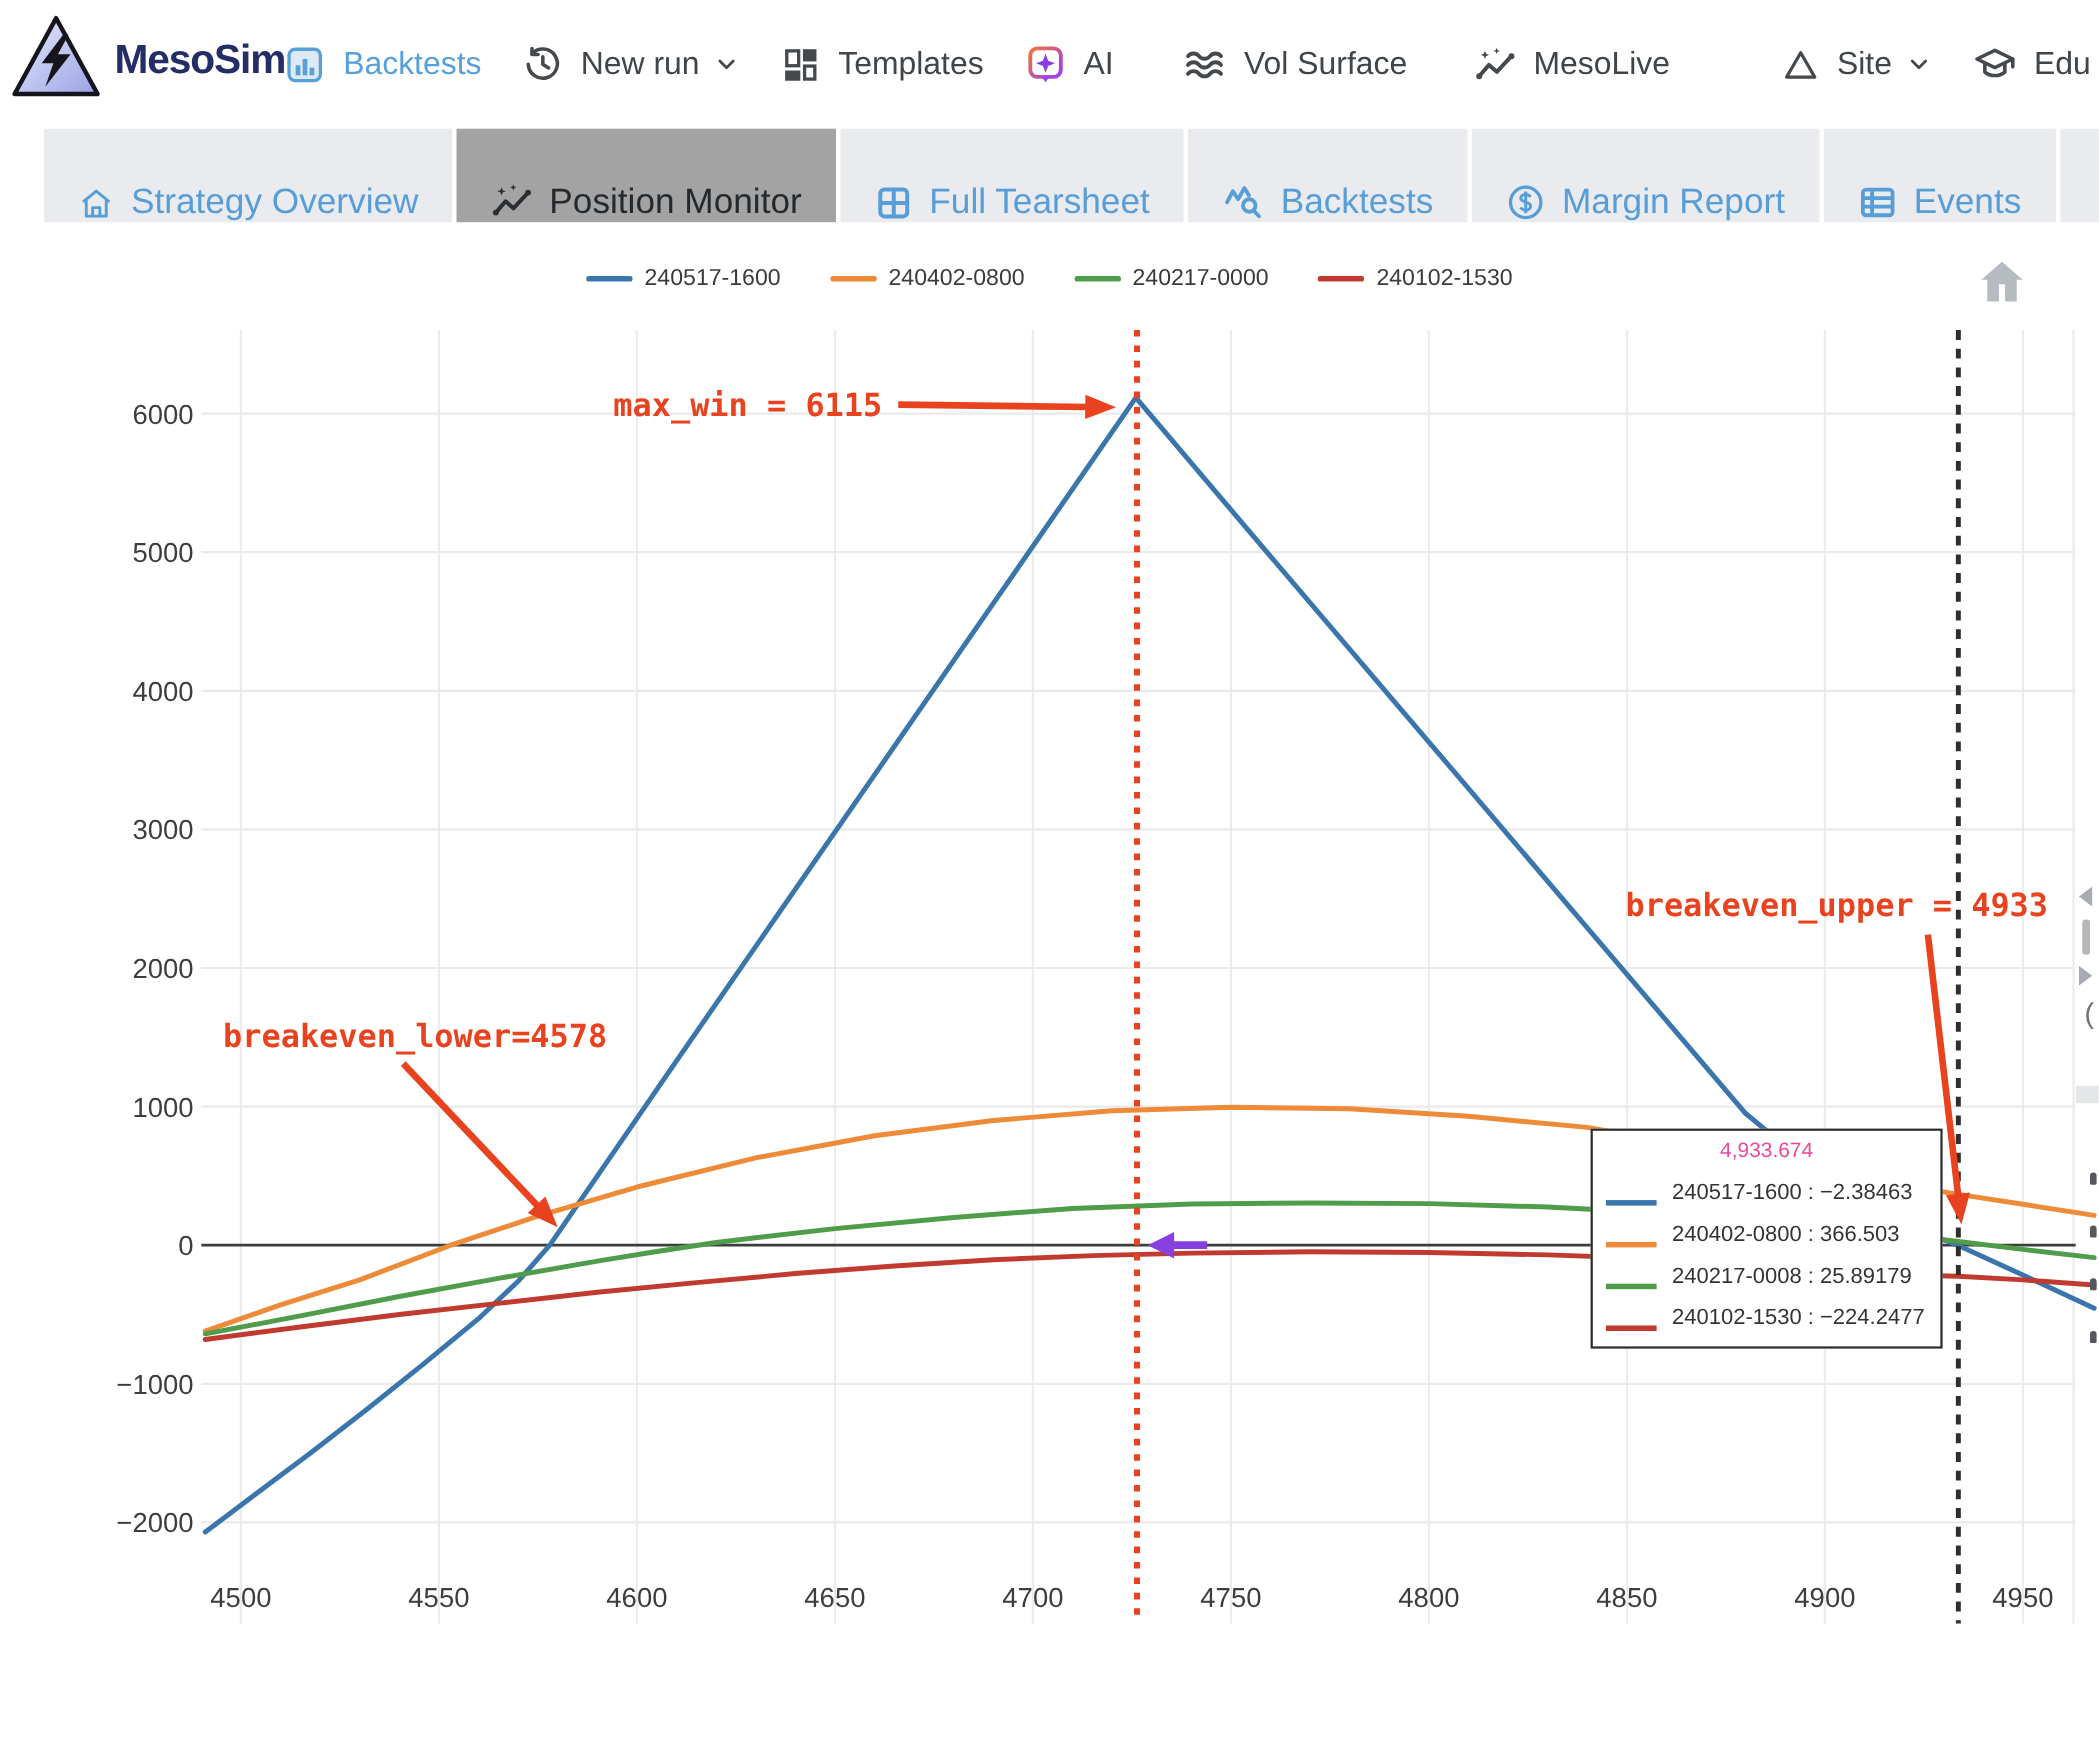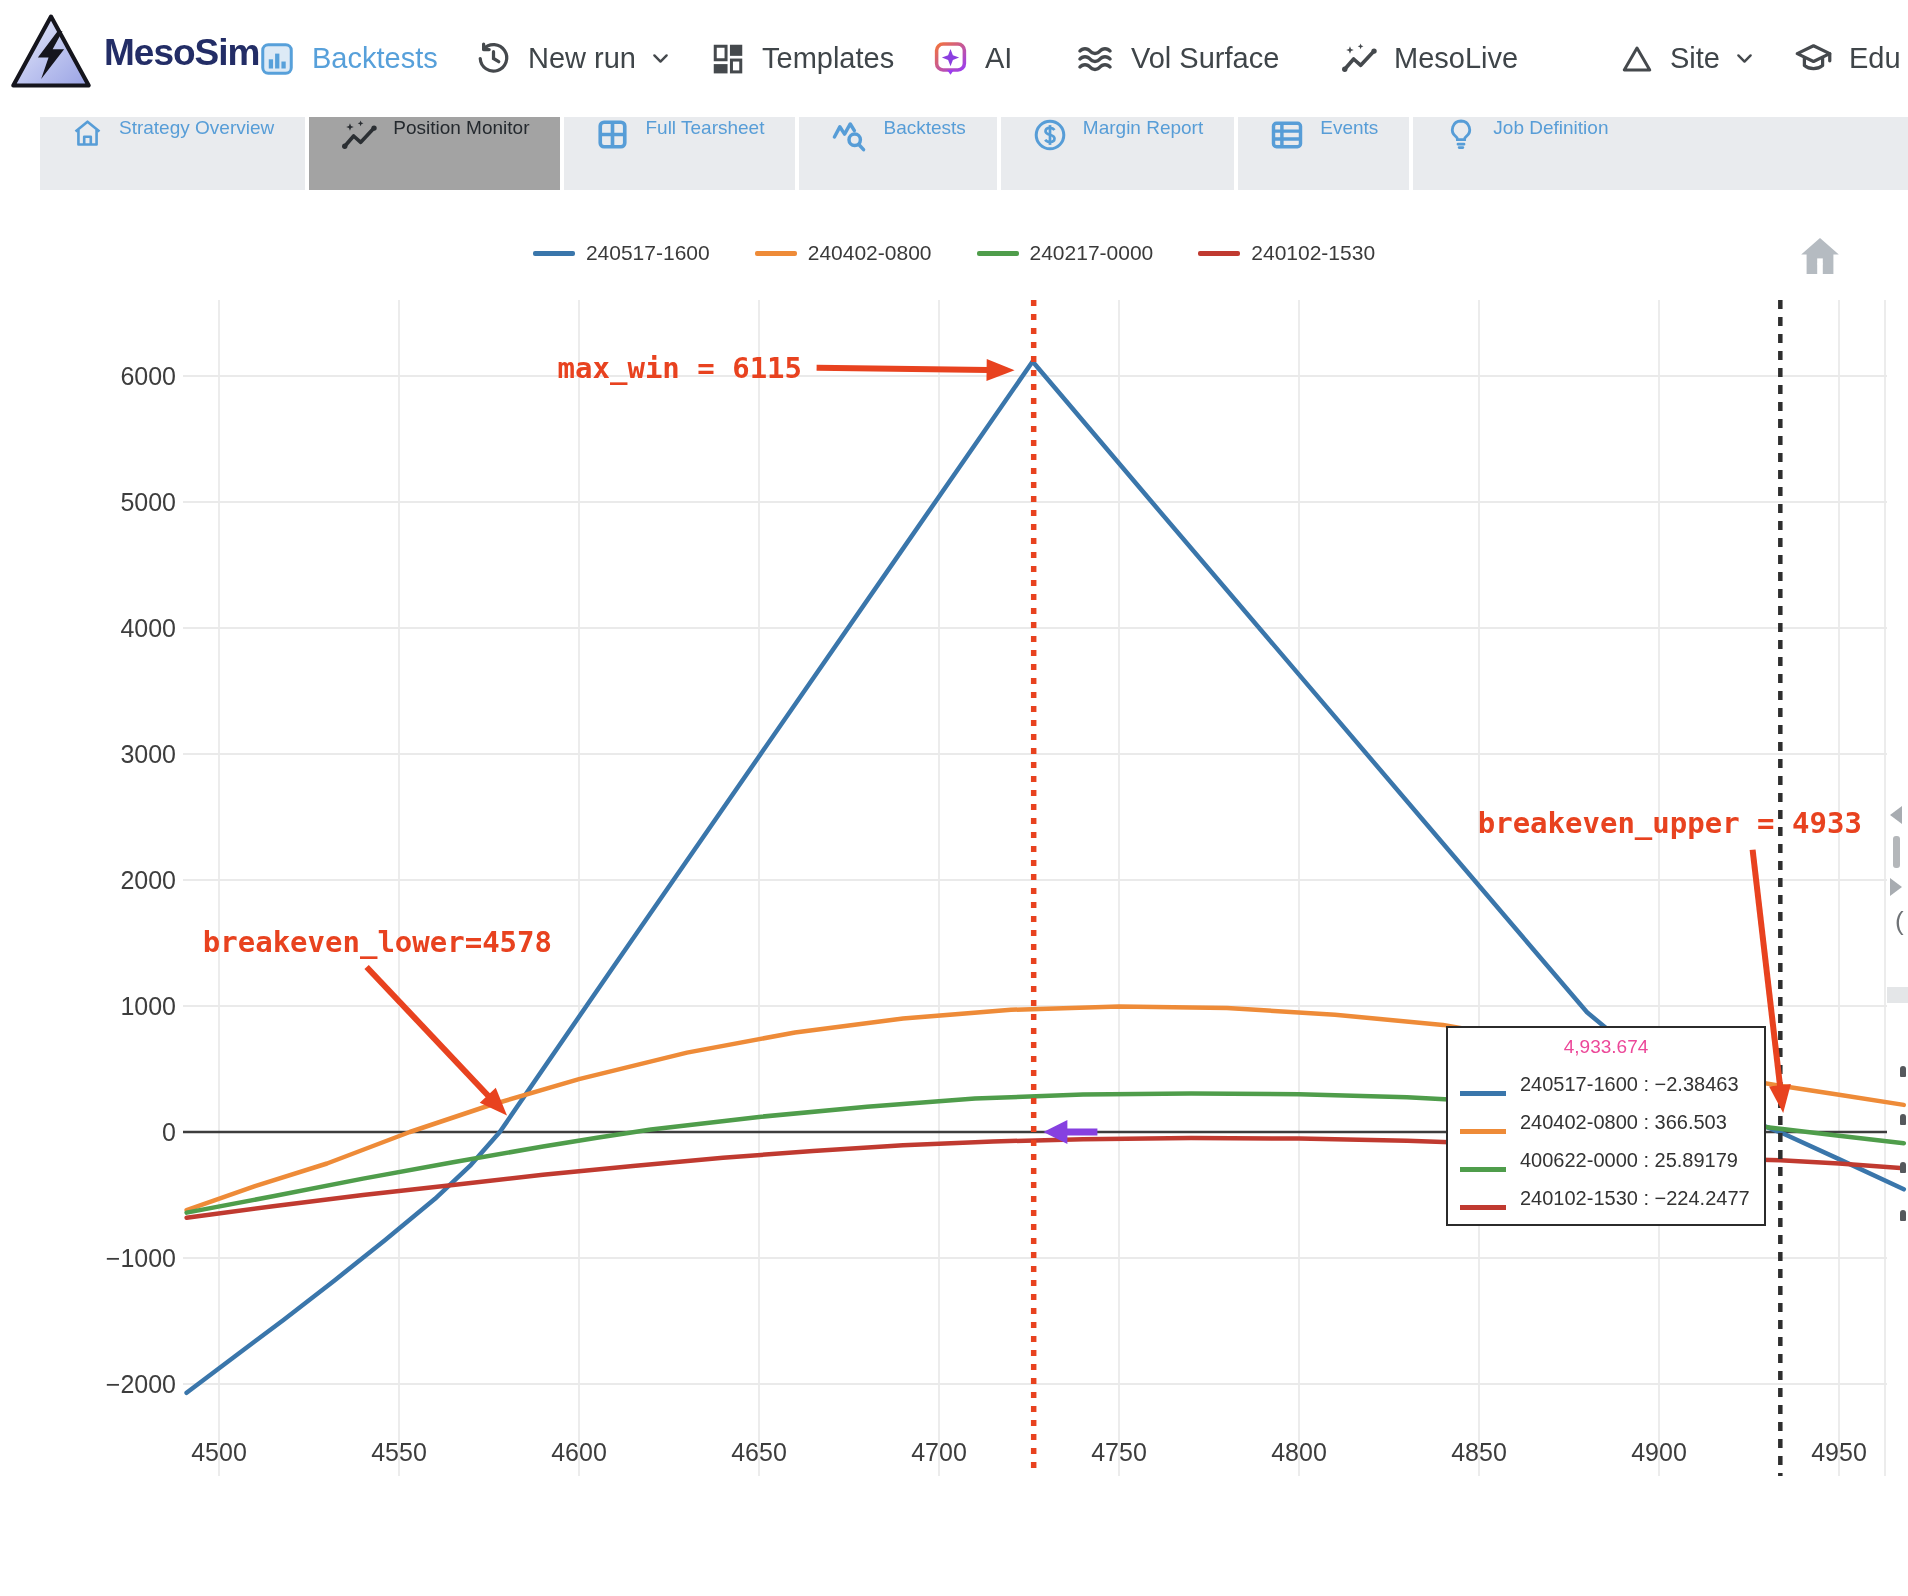--- a/index.html
+++ b/index.html
@@ -13,22 +13,22 @@
   .nav-item{position:absolute;top:0;height:117px;display:flex;align-items:center;gap:16px;
             font-size:29px;color:#3f4549;cursor:pointer;white-space:nowrap;}
   .nav-item .ni-icon{display:flex;align-items:center;color:#45494d;}
   .nav-item.accent{color:#57a0da;}
   .nav-item.accent .ni-icon{color:#57a0da;}
   .nav-item .chev{display:flex;color:#45494d;margin-left:-2px;}
 
   
   .tabbar{position:absolute;left:0;top:117px;width:1908px;height:73px;background:#fff;
           display:flex;padding-left:40px;gap:4px;box-sizing:border-box;z-index:6;}
-  .tab{height:73px;display:flex;align-items:flex-start;justify-content:center;gap:15px;
-       background:#e9ebee;color:#579dd7;font-size:19px;padding:0 31px;cursor:pointer;white-space:nowrap;}
+  .tab{height:85px;display:flex;align-items:flex-end;justify-content:center;gap:15px;
+       background:#e9ebee;color:#579dd7;font-size:32px;padding:0 31px;cursor:pointer;white-space:nowrap;}
   .tab .tab-icon{display:flex;align-items:center;}
   .tab.active{background:#a3a3a3;color:#24292e;}
   .tab:last-child{flex:1;justify-content:flex-start;}
 
   
   #chart-svg{position:absolute;left:0;top:0;z-index:1;}
   .legend{position:absolute;left:20px;top:241px;width:1868px;display:flex;justify-content:center;
           gap:45px;z-index:3;}
   .legend-item{display:flex;align-items:center;gap:11px;font-size:21px;color:#3a3a3a;cursor:pointer;}
   .legend-swatch{width:42px;height:5px;border-radius:2px;}
@@ -339,21 +339,21 @@
       <div class="tt-row">
         <span class="tt-swatch" style="background: rgb(58, 118, 171);"></span>
         <span>240517-1600 : −2.38463</span>
       </div>
       <div class="tt-row">
         <span class="tt-swatch" style="background: rgb(238, 139, 56);"></span>
         <span>240402-0800 : 366.503</span>
       </div>
       <div class="tt-row">
         <span class="tt-swatch" style="background: rgb(79, 157, 75);"></span>
-        <span>400622-0000 : 25.89179</span>
+        <span>240217-0008 : 25.89179</span>
       </div>
       <div class="tt-row">
         <span class="tt-swatch" style="background: rgb(192, 58, 48);"></span>
         <span>240102-1530 : −224.2477</span>
       </div>
     </div>
 
   <div class="rail tri-left" style="left:1890px;top:806px;"></div>
   <div class="rail rail-thumb" style="left:1893px;top:836px;"></div>
   <div class="rail tri-right" style="left:1890px;top:878px;"></div>

